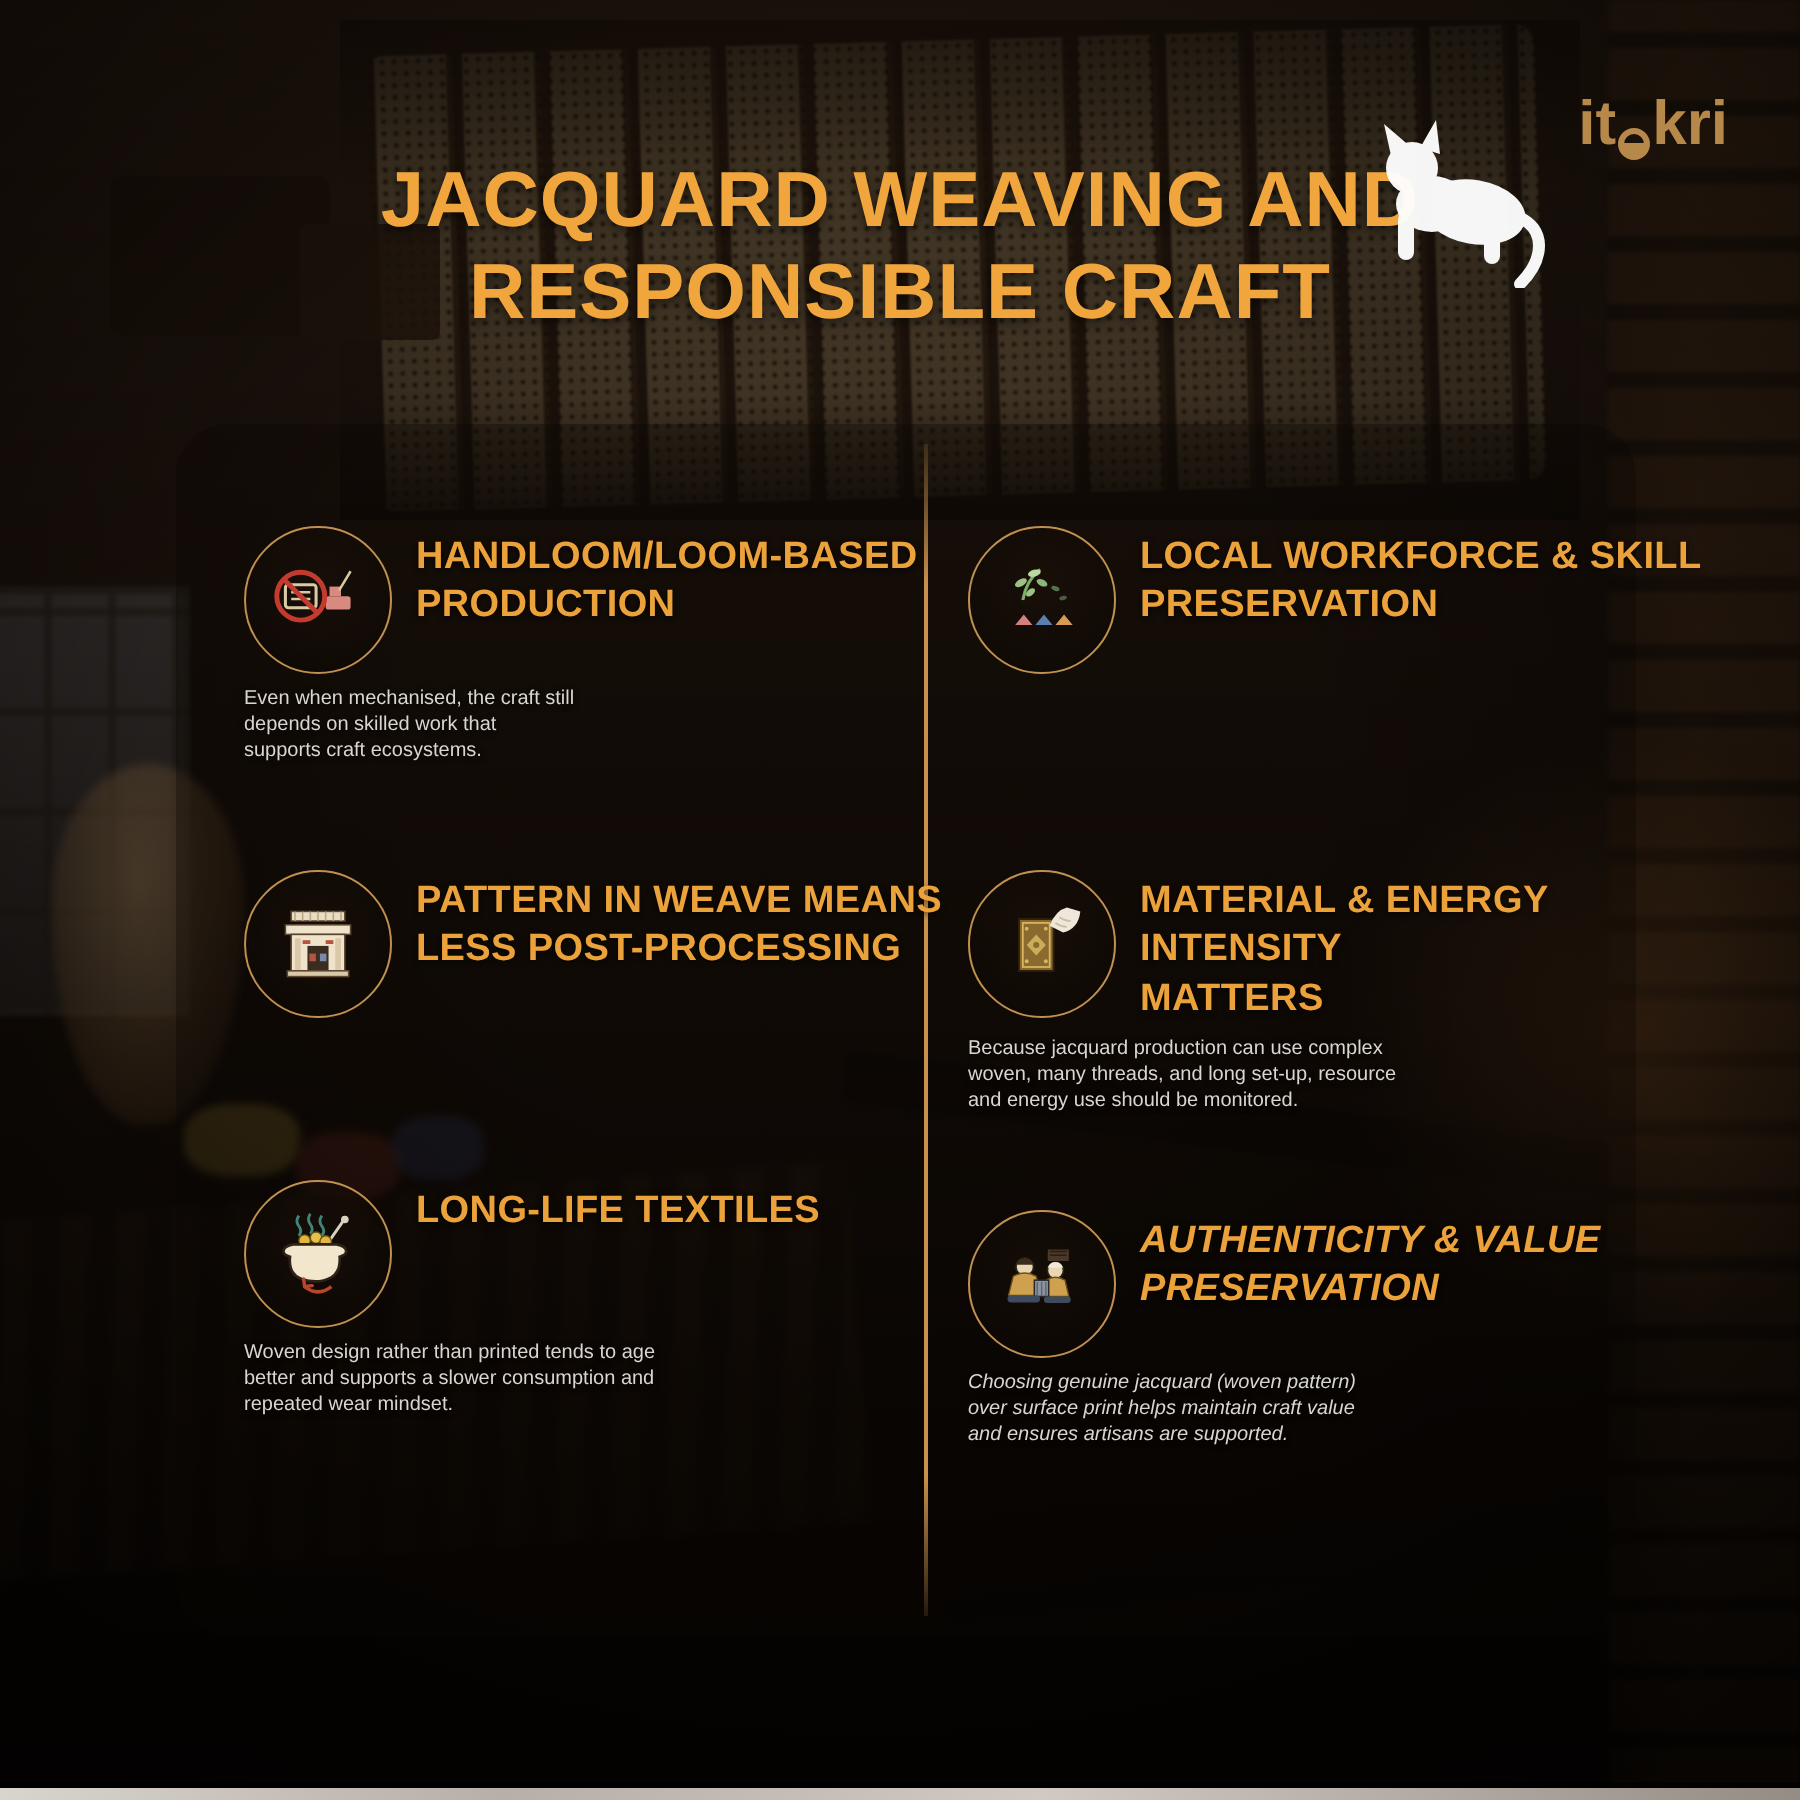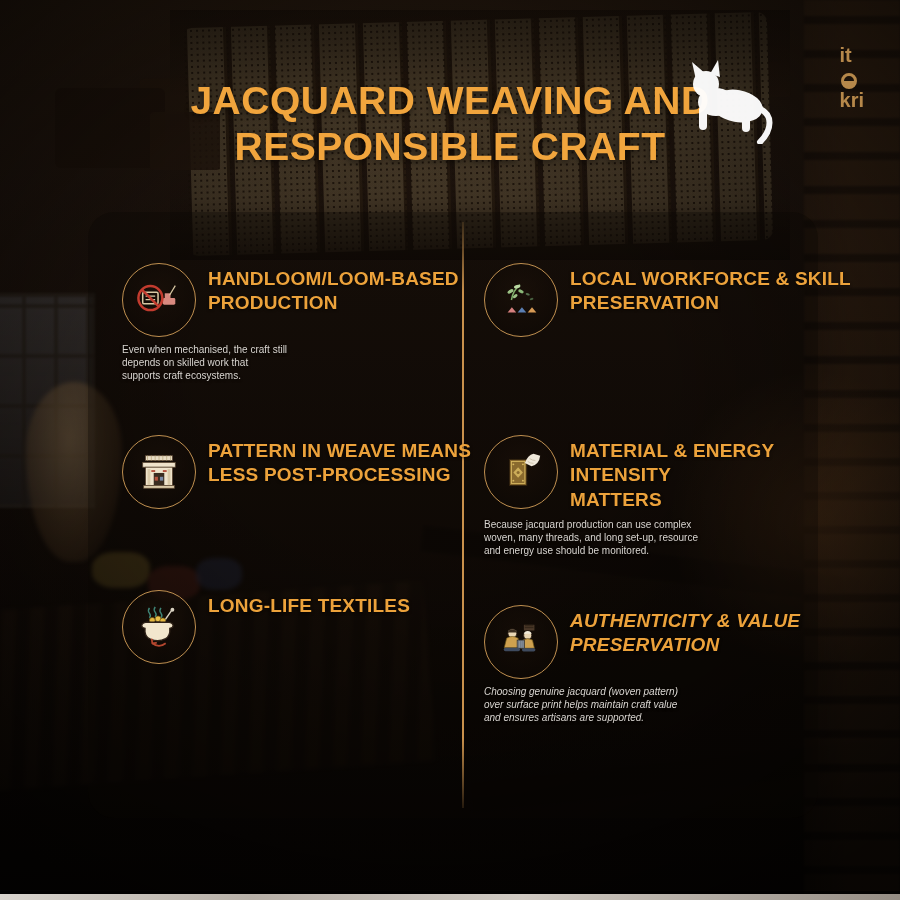--- a/index.html
+++ b/index.html
@@ -58,21 +58,21 @@
     background:
       radial-gradient(ellipse 78% 66% at 48% 42%, rgba(0,0,0,0) 32%, rgba(0,0,0,.42) 74%, rgba(0,0,0,.68) 100%),
       linear-gradient(180deg, rgba(12,7,4,.2), rgba(4,2,1,.5) 88%);
   }
   .content-panel{left:88px;top:212px;width:730px;height:606px;background:rgba(9,5,3,.32);border-radius:26px;}
   .floor-strip{left:0;bottom:0;width:100%;height:6px;background:linear-gradient(90deg,#d9d4ce,#b7b0a8 28%,#d0cac3 58%,#958d84);}
   .floor-shadow{left:0;bottom:6px;width:100%;height:3px;background:rgba(0,0,0,.6);}
   
   .title{position:absolute;left:0;right:0;top:78px;text-align:center;color:#F1A53D;font-weight:bold;
          font-size:39px;line-height:1.18;letter-spacing:.5px;text-shadow:0 2px 6px rgba(0,0,0,.55);}
-  .brand{position:absolute;right:36px;top:44px;color:#B6884A;font-weight:bold;font-size:20px;letter-spacing:0;display:flex;align-items:flex-start;flex-direction:column;}
+  .brand{position:absolute;right:36px;top:44px;color:#B6884A;font-weight:bold;font-size:31px;letter-spacing:0;display:flex;align-items:flex-end;}
   .brand .o-glyph{display:inline-block;width:16px;height:16px;border:3px solid #B6884A;border-radius:50%;
                   background:linear-gradient(rgba(0,0,0,0) 46%, #B6884A 46%);margin:6px 1px 0 1px;}
   .cat{position:absolute;left:682px;top:50px;width:96px;height:94px;}
   
   .divider{position:absolute;left:462px;top:222px;width:2px;height:586px;
            background:linear-gradient(180deg, rgba(201,145,76,.15), #C9914C 12%, #C9914C 88%, rgba(201,145,76,.15));}
   
   .card{position:absolute;color:#D9D5D0;}
   .card-top{display:flex;align-items:flex-start;}
   .icon-circle{flex:0 0 auto;width:74px;height:74px;border:1.5px solid #C09050;border-radius:50%;
@@ -241,20 +241,23 @@
           <circle cx="17" cy="17" r="3" fill="#E3B73E" stroke="#6B5216" stroke-width="0.7"></circle>
           <circle cx="23" cy="15.5" r="3" fill="#E9C14A" stroke="#6B5216" stroke-width="0.7"></circle>
           <circle cx="28" cy="17.5" r="3" fill="#E3B73E" stroke="#6B5216" stroke-width="0.7"></circle>
           <path d="M11,19 q-5,1 -5,3.6 q0,2 3.4,2.8 q-1,9 6,11.6 q8.5,3 15.5,-0.8 q5,-3 4.4,-10.8 q3.4,-0.8 3.4,-2.8 q0,-2.6 -5,-3.6 z" fill="#F2E7CD" stroke="#2E2218" stroke-width="1.4"></path>
           <path d="M17,41 q7,5.5 14,0" stroke="#B5472F" stroke-width="1.8" fill="none"></path>
           <path d="M17,41 l-0.5,-4 M17,41 l4,-0.5" stroke="#B5472F" stroke-width="1.8" fill="none" stroke-linecap="round"></path>
         </svg>
       </div>
       <h3 class="card-heading">LONG-LIFE TEXTILES</h3>
     </div>
+    <p class="card-body">Woven design rather than printed tends to age
+better and supports a slower consumption and
+repeated wear mindset.</p>
   </section>
 
   <section class="card pos-s5">
     <div class="card-top">
       <div class="icon-circle">
         <svg width="46" height="46" viewBox="0 0 48 48">
           <rect x="27" y="6" width="11" height="6" fill="#4A3828"></rect>
           <path d="M28,7 h9 M28,9 h9" stroke="#2A1E12" stroke-width="0.8"></path>
           <circle cx="15" cy="15" r="4.6" fill="#E9D6B4" stroke="#2A1F16" stroke-width="0.9"></circle>
           <path d="M10.6,14 a4.6,4.6 0 0,1 8.8,0 z" fill="#3A2C1E"></path>

